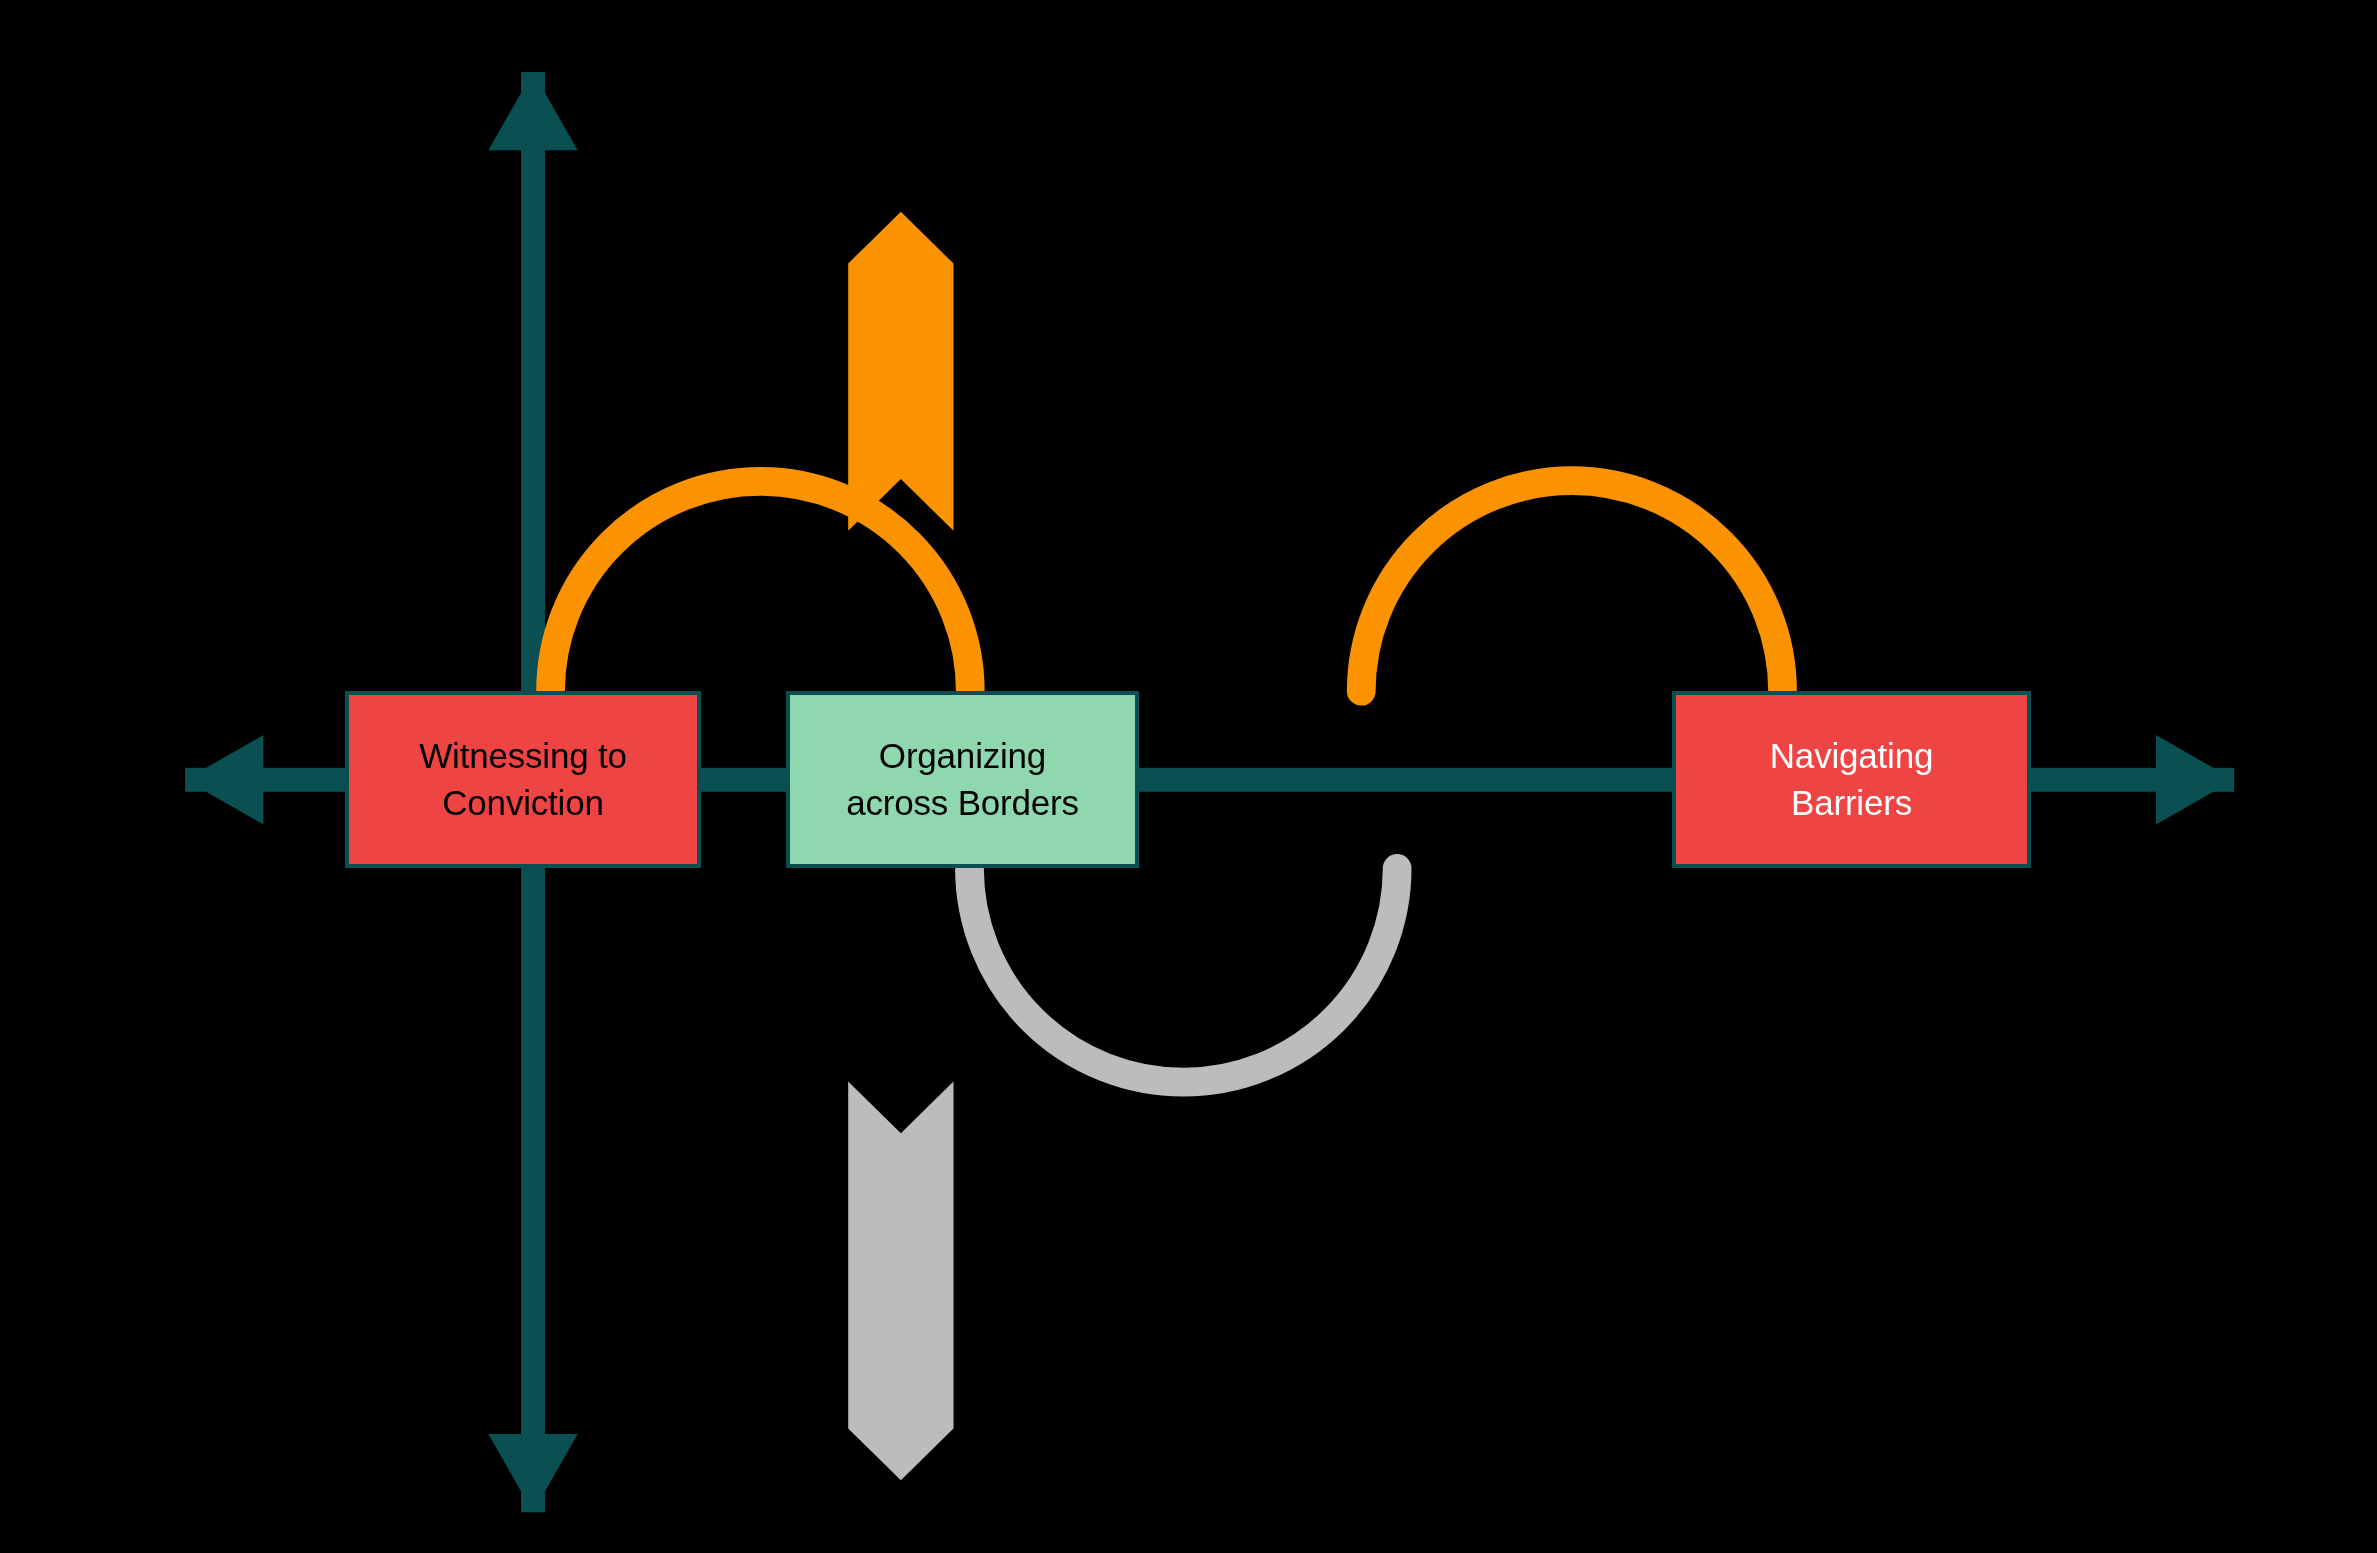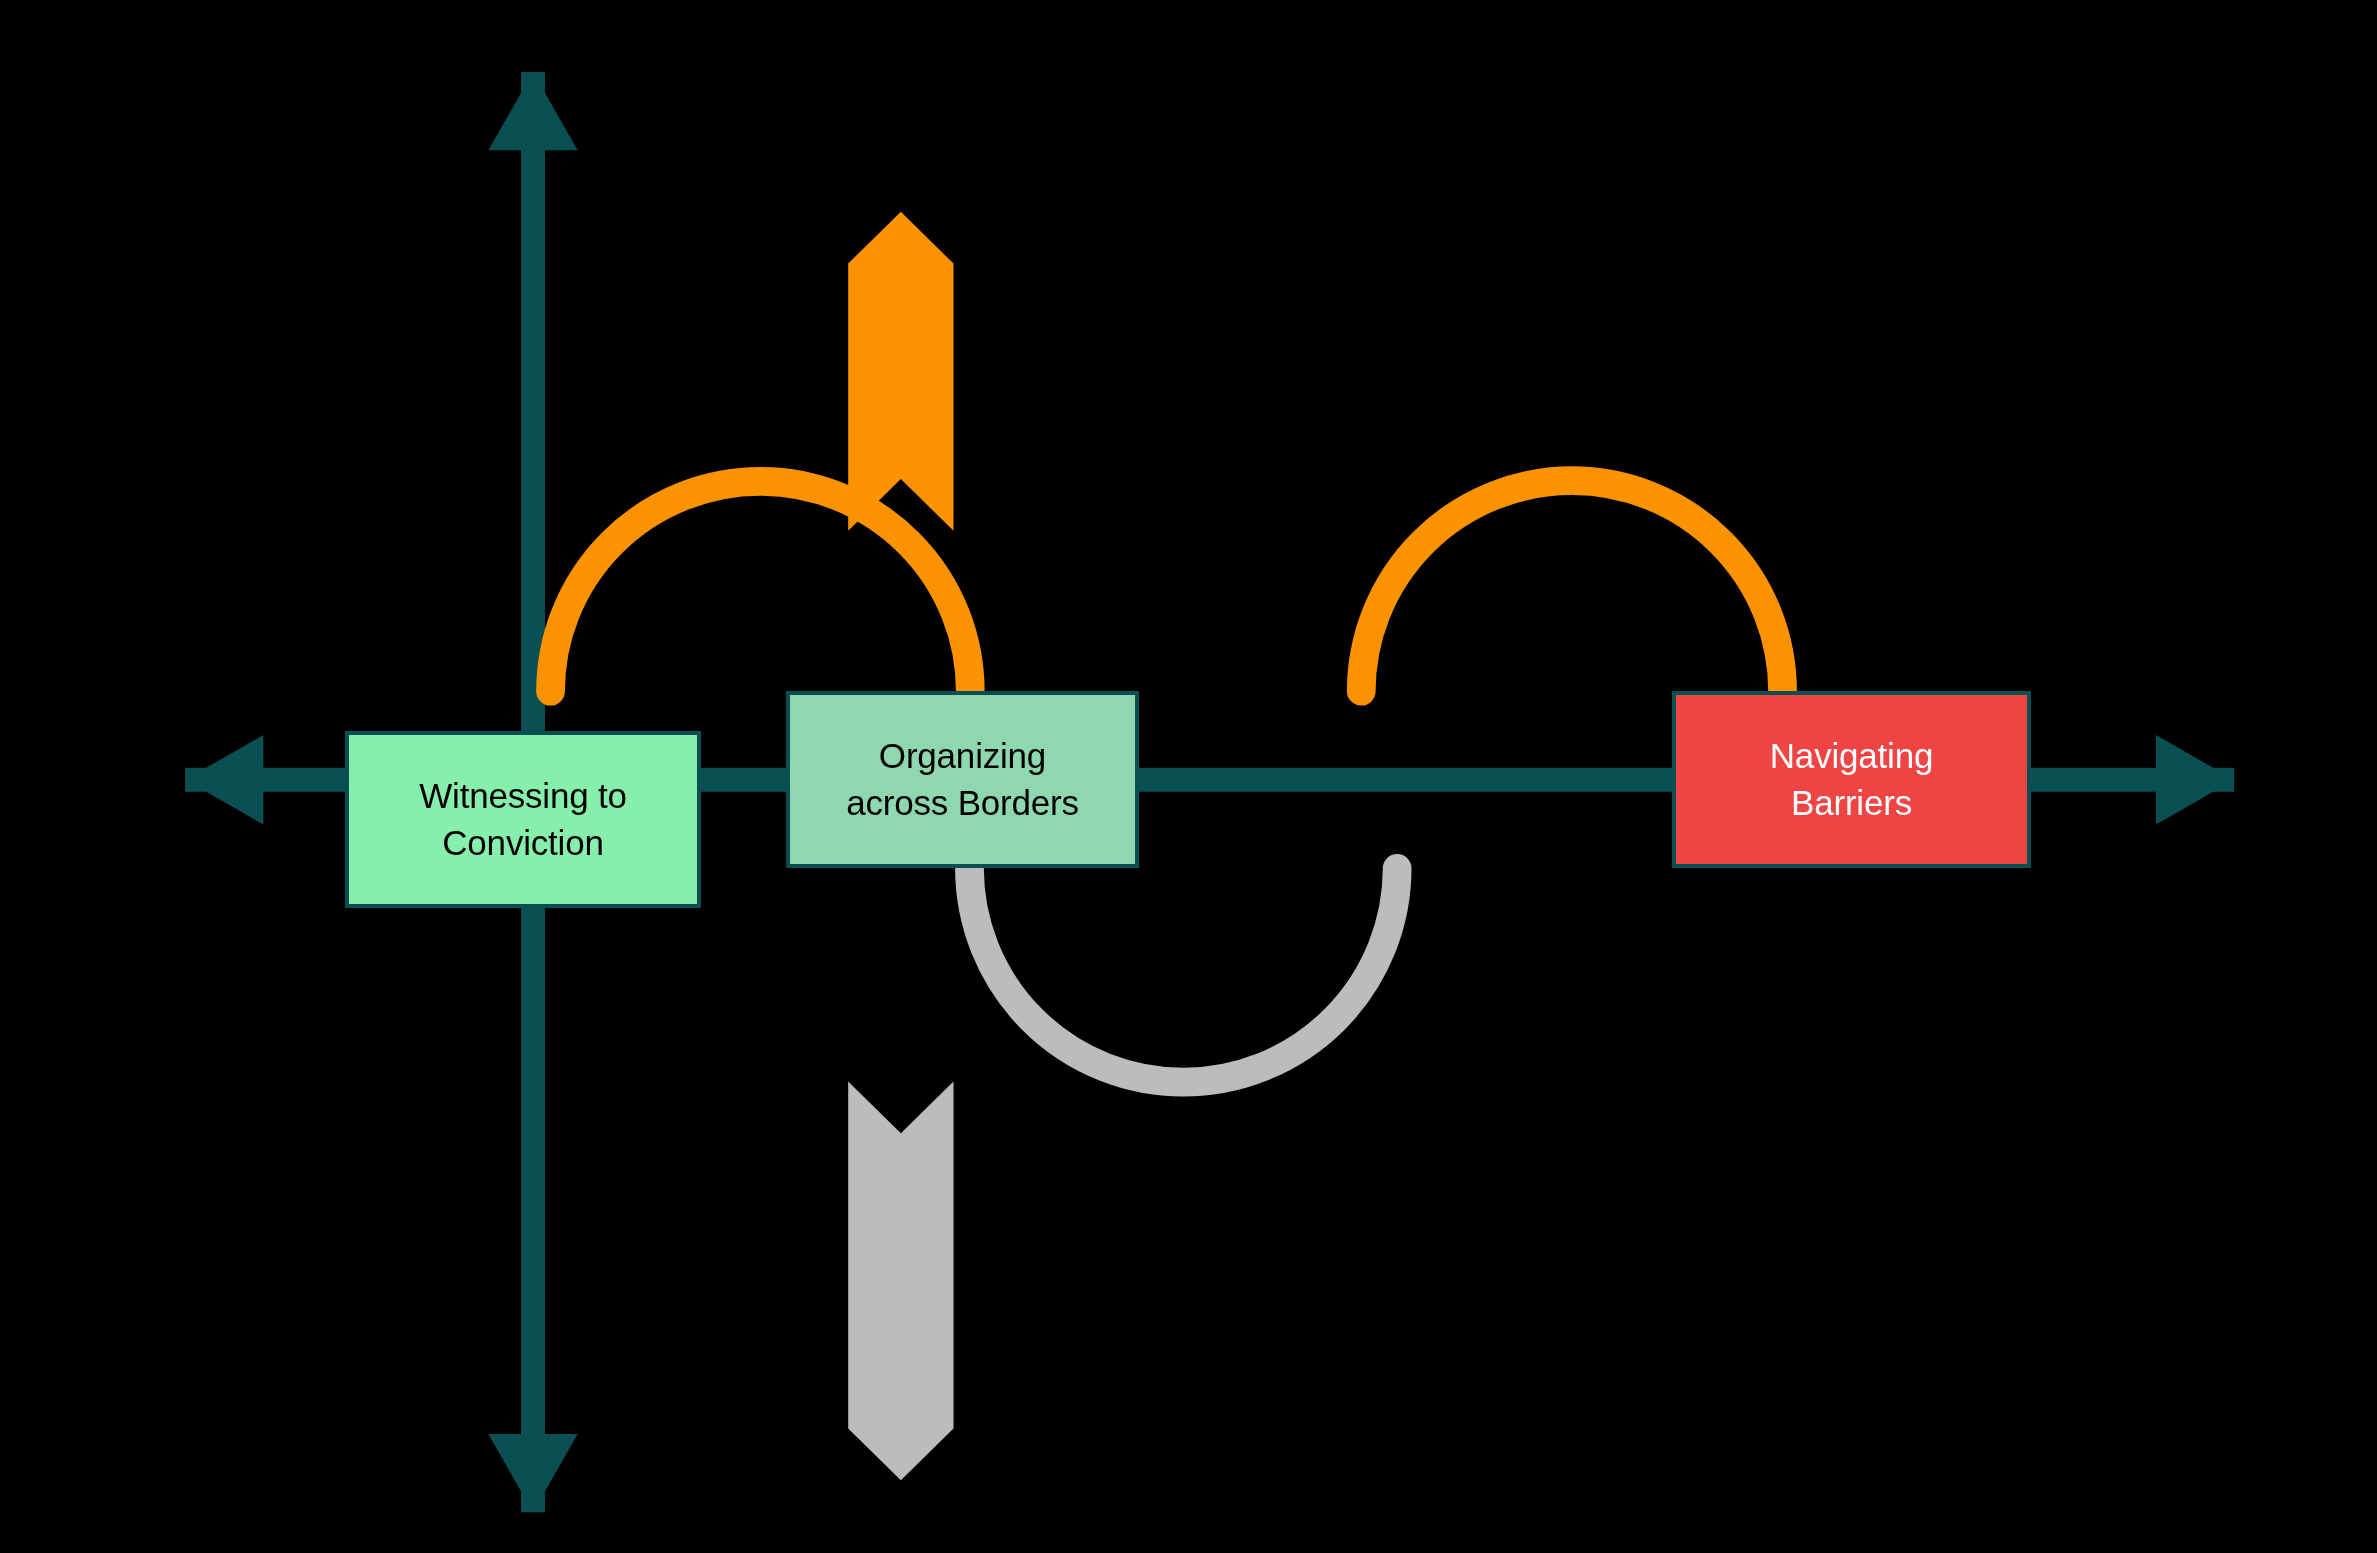--- a/index.html
+++ b/index.html
@@ -70,21 +70,21 @@
     <path d="M 1215 1088 A 268 268 0 0 0 1751 1088" fill="none" stroke="#bcbcbc" stroke-width="36" stroke-linecap="round"></path>
 
     <path d="M 1706 866 A 264 264 0 0 1 2234 866" fill="none" stroke="#fb9200" stroke-width="36" stroke-linecap="round"></path>
 
     <polygon points="1063,330 1129,265 1195,330 1195,665 1129,600 1063,665" fill="#fb9200"></polygon>
 
     <polygon points="1063,1355 1129,1420 1195,1355 1195,1790 1129,1855 1063,1790" fill="#bcbcbc"></polygon>
 
   </svg>
 
-  <div class="node-box" style="left:345px; top:691px; width:356px; height:177px; background:#86efac;margin-top:40px;">
+  <div class="node-box" style="left:345px; top:691px; width:356px; height:177px; background:#ef4444;">
     <span class="node-label" style="color:#000000;">Witnessing to
 Conviction</span>
   </div>
 
   <div class="node-box" style="left:786px; top:691px; width:353px; height:177px; background:#8fd7ae;">
     <span class="node-label" style="color:#000000;">Organizing
 across Borders</span>
   </div>
 
 

